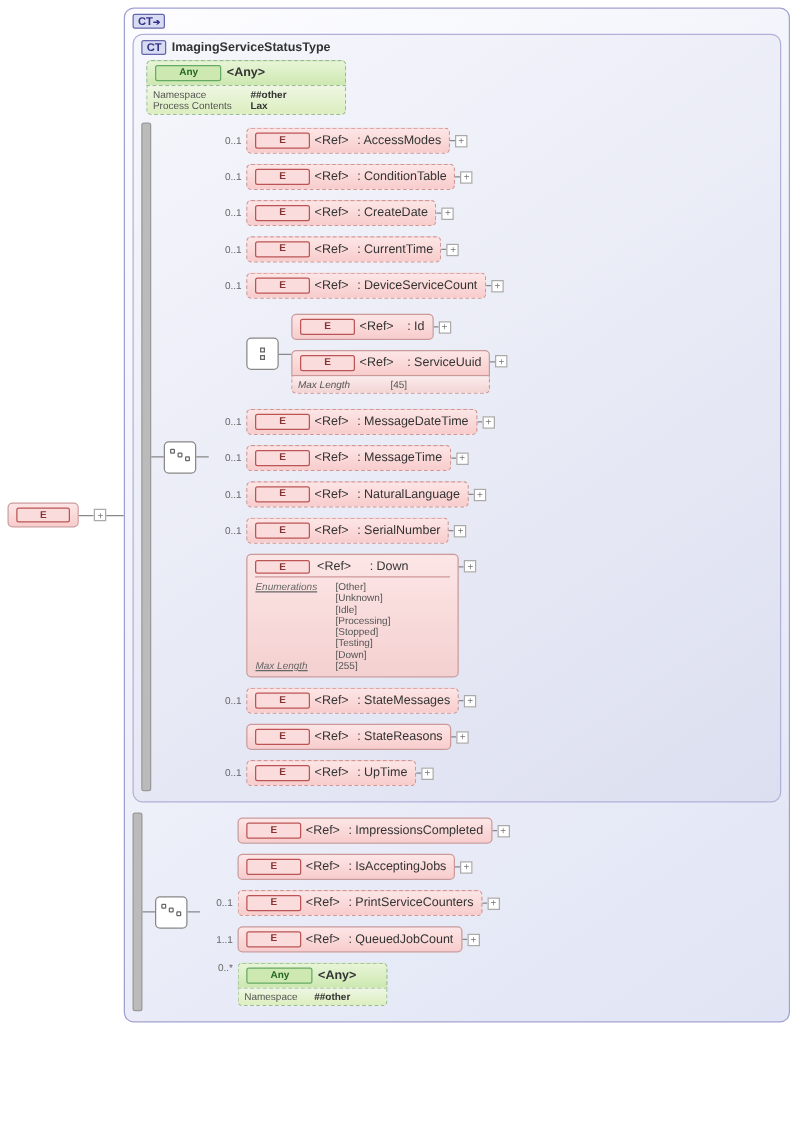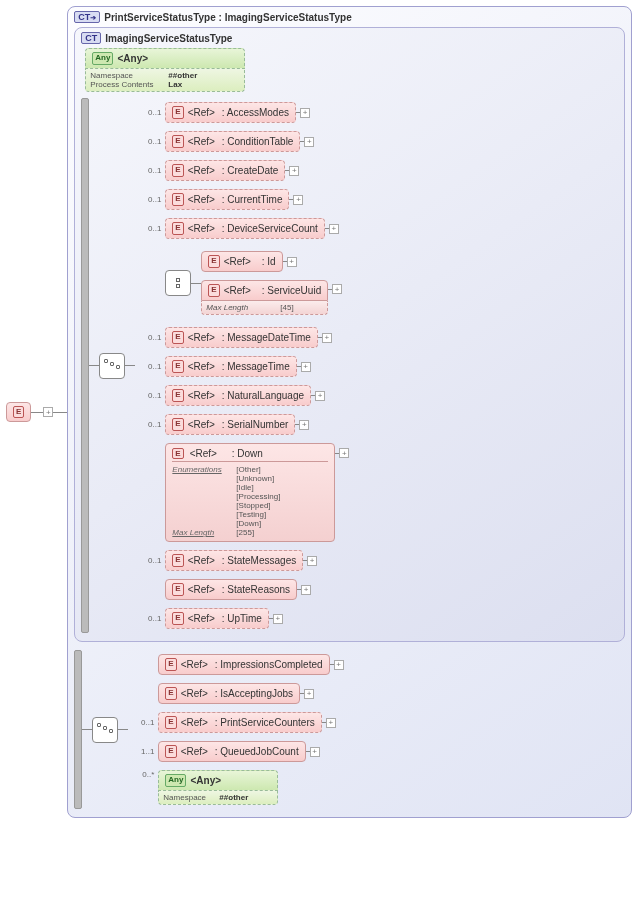--- a/index.html
+++ b/index.html
@@ -33,21 +33,21 @@
   .node {
     border-radius: 4px; padding: 3px 6px; line-height: 1.3;
     display: flex; align-items: center; gap: 4px; white-space: nowrap;
   }
   .node-elem { background: linear-gradient(#fde6e6, #f8cccc); border: 1px solid #c99; }
   .node-elem.dashed { border: 1px dashed #c99; }
   .node-any { background: linear-gradient(#e8f5d8, #cde8b0); border: 1px dashed #9b9; }
   .node-any .tag { background:#cde8b0; border-color:#6a6; color:#262; }
   .tag {
     display: inline-block; border: 1px solid #999; border-radius: 2px;
-    padding: 0 2px; font-size: 8px; font-weight: bold; background: #fff;
+    padding: 0 18px; font-size: 8px; font-weight: bold; background: #fff;
   }
   .tag-e { border-color:#b55; color:#833; background:#fbdcdc; }
   .ct-badge { display:inline-block; border:1px solid #66a; color:#338; background:#d8dcf2; border-radius:2px; padding:0 3px; font-size:9px; font-weight:bold; }
   .plus { width:10px; height:10px; border:1px solid #aaa; display:flex; align-items:center; justify-content:center; font-size:8px; color:#777; background:#fff; flex-shrink:0; }
   .panel-outer { border:0.5px solid #a0a0d0; border-radius:8px; background:linear-gradient(145deg,#fdfdff,#e0e4f4); padding:4px 6px 8px 6px; }
   .panel-inner { border:1px solid #b0b0d8; border-radius:8px; background:linear-gradient(145deg,#f6f7fc,#dcdff0); padding:4px 6px 8px 6px; }
   .panel-title { display:flex; align-items:center; gap:4px; margin-bottom:4px; font-size:10px; }
   .any-detail { background:linear-gradient(#eef6e2,#dceebf); border:1px dashed #9b9; border-radius:0 0 4px 4px; border-top:none; padding:2px 4px; font-size:8px; }
   .any-detail .row { display:flex; }
   .any-detail .k { color:#555; width:78px; }
@@ -77,21 +77,20 @@
       <span class="tag tag-e">E</span>
     </div>
   </div>
   <div class="hconn" style="width:12px"></div>
   <div class="plus">+</div>
   <div class="hconn" style="width:14px"></div>
 
   <div class="panel-outer" style="flex:1;">
     <div class="panel-title">
       <span class="ct-badge">CT<span style="font-size:7px;">➔</span></span>
-      <b>PrintServiceStatusType : ImagingServiceStatusType</b>
     </div>
 
     <div class="panel-inner">
       <div class="panel-title">
         <span class="ct-badge">CT</span>
         <b>ImagingServiceStatusType</b>
       </div>
 
       <div style="width:160px; margin-left:4px;">
         <div class="node node-any" style="border-radius:4px 4px 0 0;">

